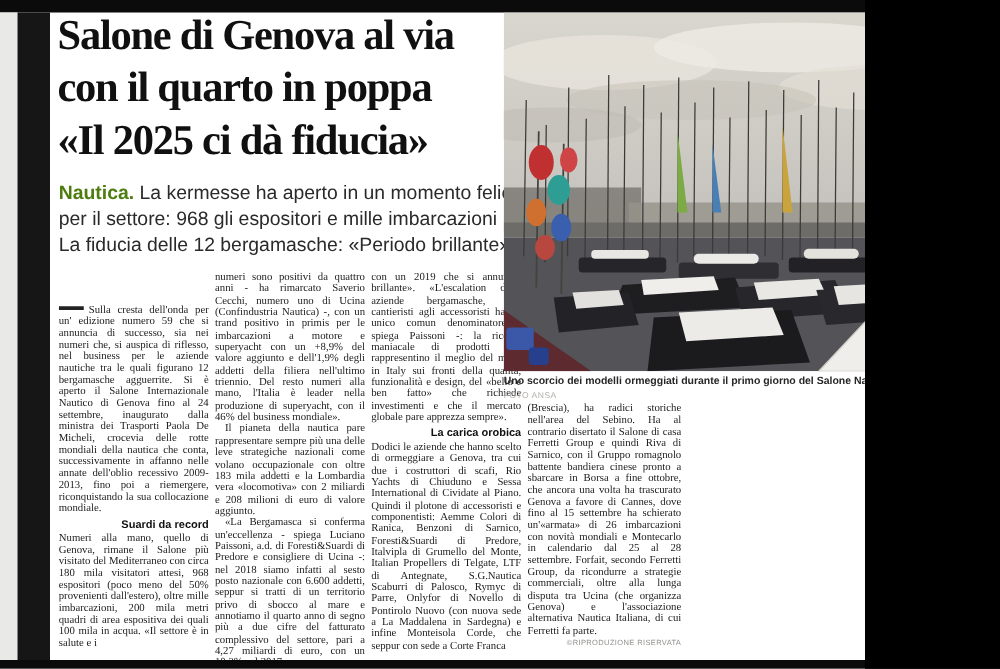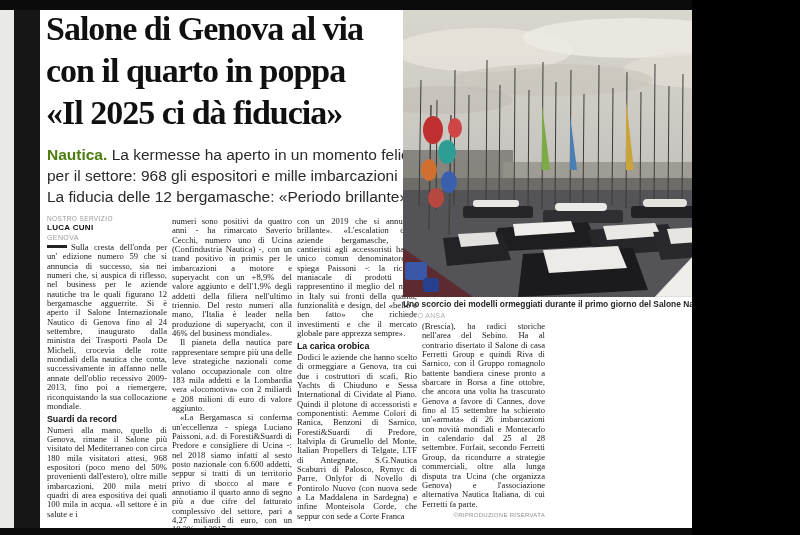--- a/index.html
+++ b/index.html
@@ -34,21 +34,21 @@
   
   .col{position:absolute;width:120px;overflow:hidden;color:#1b1b1b;
        font-size:8.6px;line-height:9.35px;text-align:justify;hyphens:auto;}
   .col p{margin:0;}
   .col p.ind{text-indent:8px;}
   .col1{left:47px;top:243px;height:285px;}
   .col2{left:172px;top:217px;height:311px;}
   .col3{left:297px;top:217px;height:311px;}
   .col4{left:422px;top:322px;width:123px;height:206px;}
   .subhead{font-family:"Liberation Sans",sans-serif;font-weight:bold;font-size:8.8px;
-           color:#111;margin:4px 0 1px;text-align:left;}
+           color:#111;margin:4px 0 1px;text-align:right;}
   .lead-dash{display:inline-block;width:20px;height:2.6px;background:#222;
              vertical-align:2.5px;margin-right:4px;}
   .riservata{display:block;text-align:right;font-family:"Liberation Sans",sans-serif;
              font-size:6px;letter-spacing:.3px;color:#8f8f8c;margin-top:2px;}
 
   
   .photo{position:absolute;left:403px;top:10px;width:354px;height:287px;display:block;}
   .caption{position:absolute;left:403px;top:299px;width:354px;margin:0;
            font-family:"Liberation Sans",sans-serif;font-size:8.4px;line-height:11px;
            font-weight:bold;color:#262626;}
@@ -67,25 +67,20 @@
 
   <h1 class="headline"><span>Salone di Genova al via</span><br><span>con il quarto in poppa</span><br><span>«Il 2025 ci dà fiducia»</span></h1>
 
   <div class="kicker">
     <span class="kicker-label" style="color:#4d7c0f">Nautica.</span>
     <span>La kermesse ha aperto in un momento felice</span><br>
     <span>per il settore: 968 gli espositori e mille imbarcazioni</span><br>
     <span>La fiducia delle 12 bergamasche: «Periodo brillante»</span>
   </div>
 
-  <div class="byline">
-    <div class="service">NOSTRO SERVIZIO</div>
-    <div class="author">LUCA CUNI</div>
-    <div class="city">GENOVA</div>
-  </div>
 
   <div class="col col1">
     <p><span class="lead-dash"></span><span>Sulla cresta dell'onda per un' edizione numero 59 che si annuncia di successo, sia nei numeri che, si auspica di riflesso, nel business per le aziende nautiche tra le quali figurano 12 bergamasche agguerrite. Si è aperto il Salone Internazionale Nautico di Genova fino al 24 settembre, inaugurato dalla ministra dei Trasporti Paola De Micheli, crocevia delle rotte mondiali della nautica che conta, successivamente in affanno nelle annate dell'oblio recessivo 2009-2013, fino poi a riemergere, riconquistando la sua collocazione mondiale.</span></p>
     <h3 class="subhead">Suardi da record</h3>
     <p>Numeri alla mano, quello di Genova, rimane il Salone più visitato del Mediterraneo con circa 180 mila visitatori attesi, 968 espositori (poco meno del 50% provenienti dall'estero), oltre mille imbarcazioni, 200 mila metri quadri di area espositiva dei quali 100 mila in acqua. «Il settore è in salute e i</p>
   </div>
 
   <div class="col col2">
     <p>numeri sono positivi da quattro anni - ha rimarcato Saverio Cecchi, numero uno di Ucina (Confindustria Nautica) -, con un trand positivo in primis per le imbarcazioni a motore e superyacht con un +8,9% del valore aggiunto e dell'1,9% degli addetti della filiera nell'ultimo triennio. Del resto numeri alla mano, l'Italia è leader nella produzione di superyacht, con il 46% del business mondiale».</p>
     <p class="ind">Il pianeta della nautica pare rappresentare sempre più una delle leve strategiche nazionali come volano occupazionale con oltre 183 mila addetti e la Lombardia vera «locomotiva» con 2 miliardi e 208 milioni di euro di valore aggiunto.</p>

